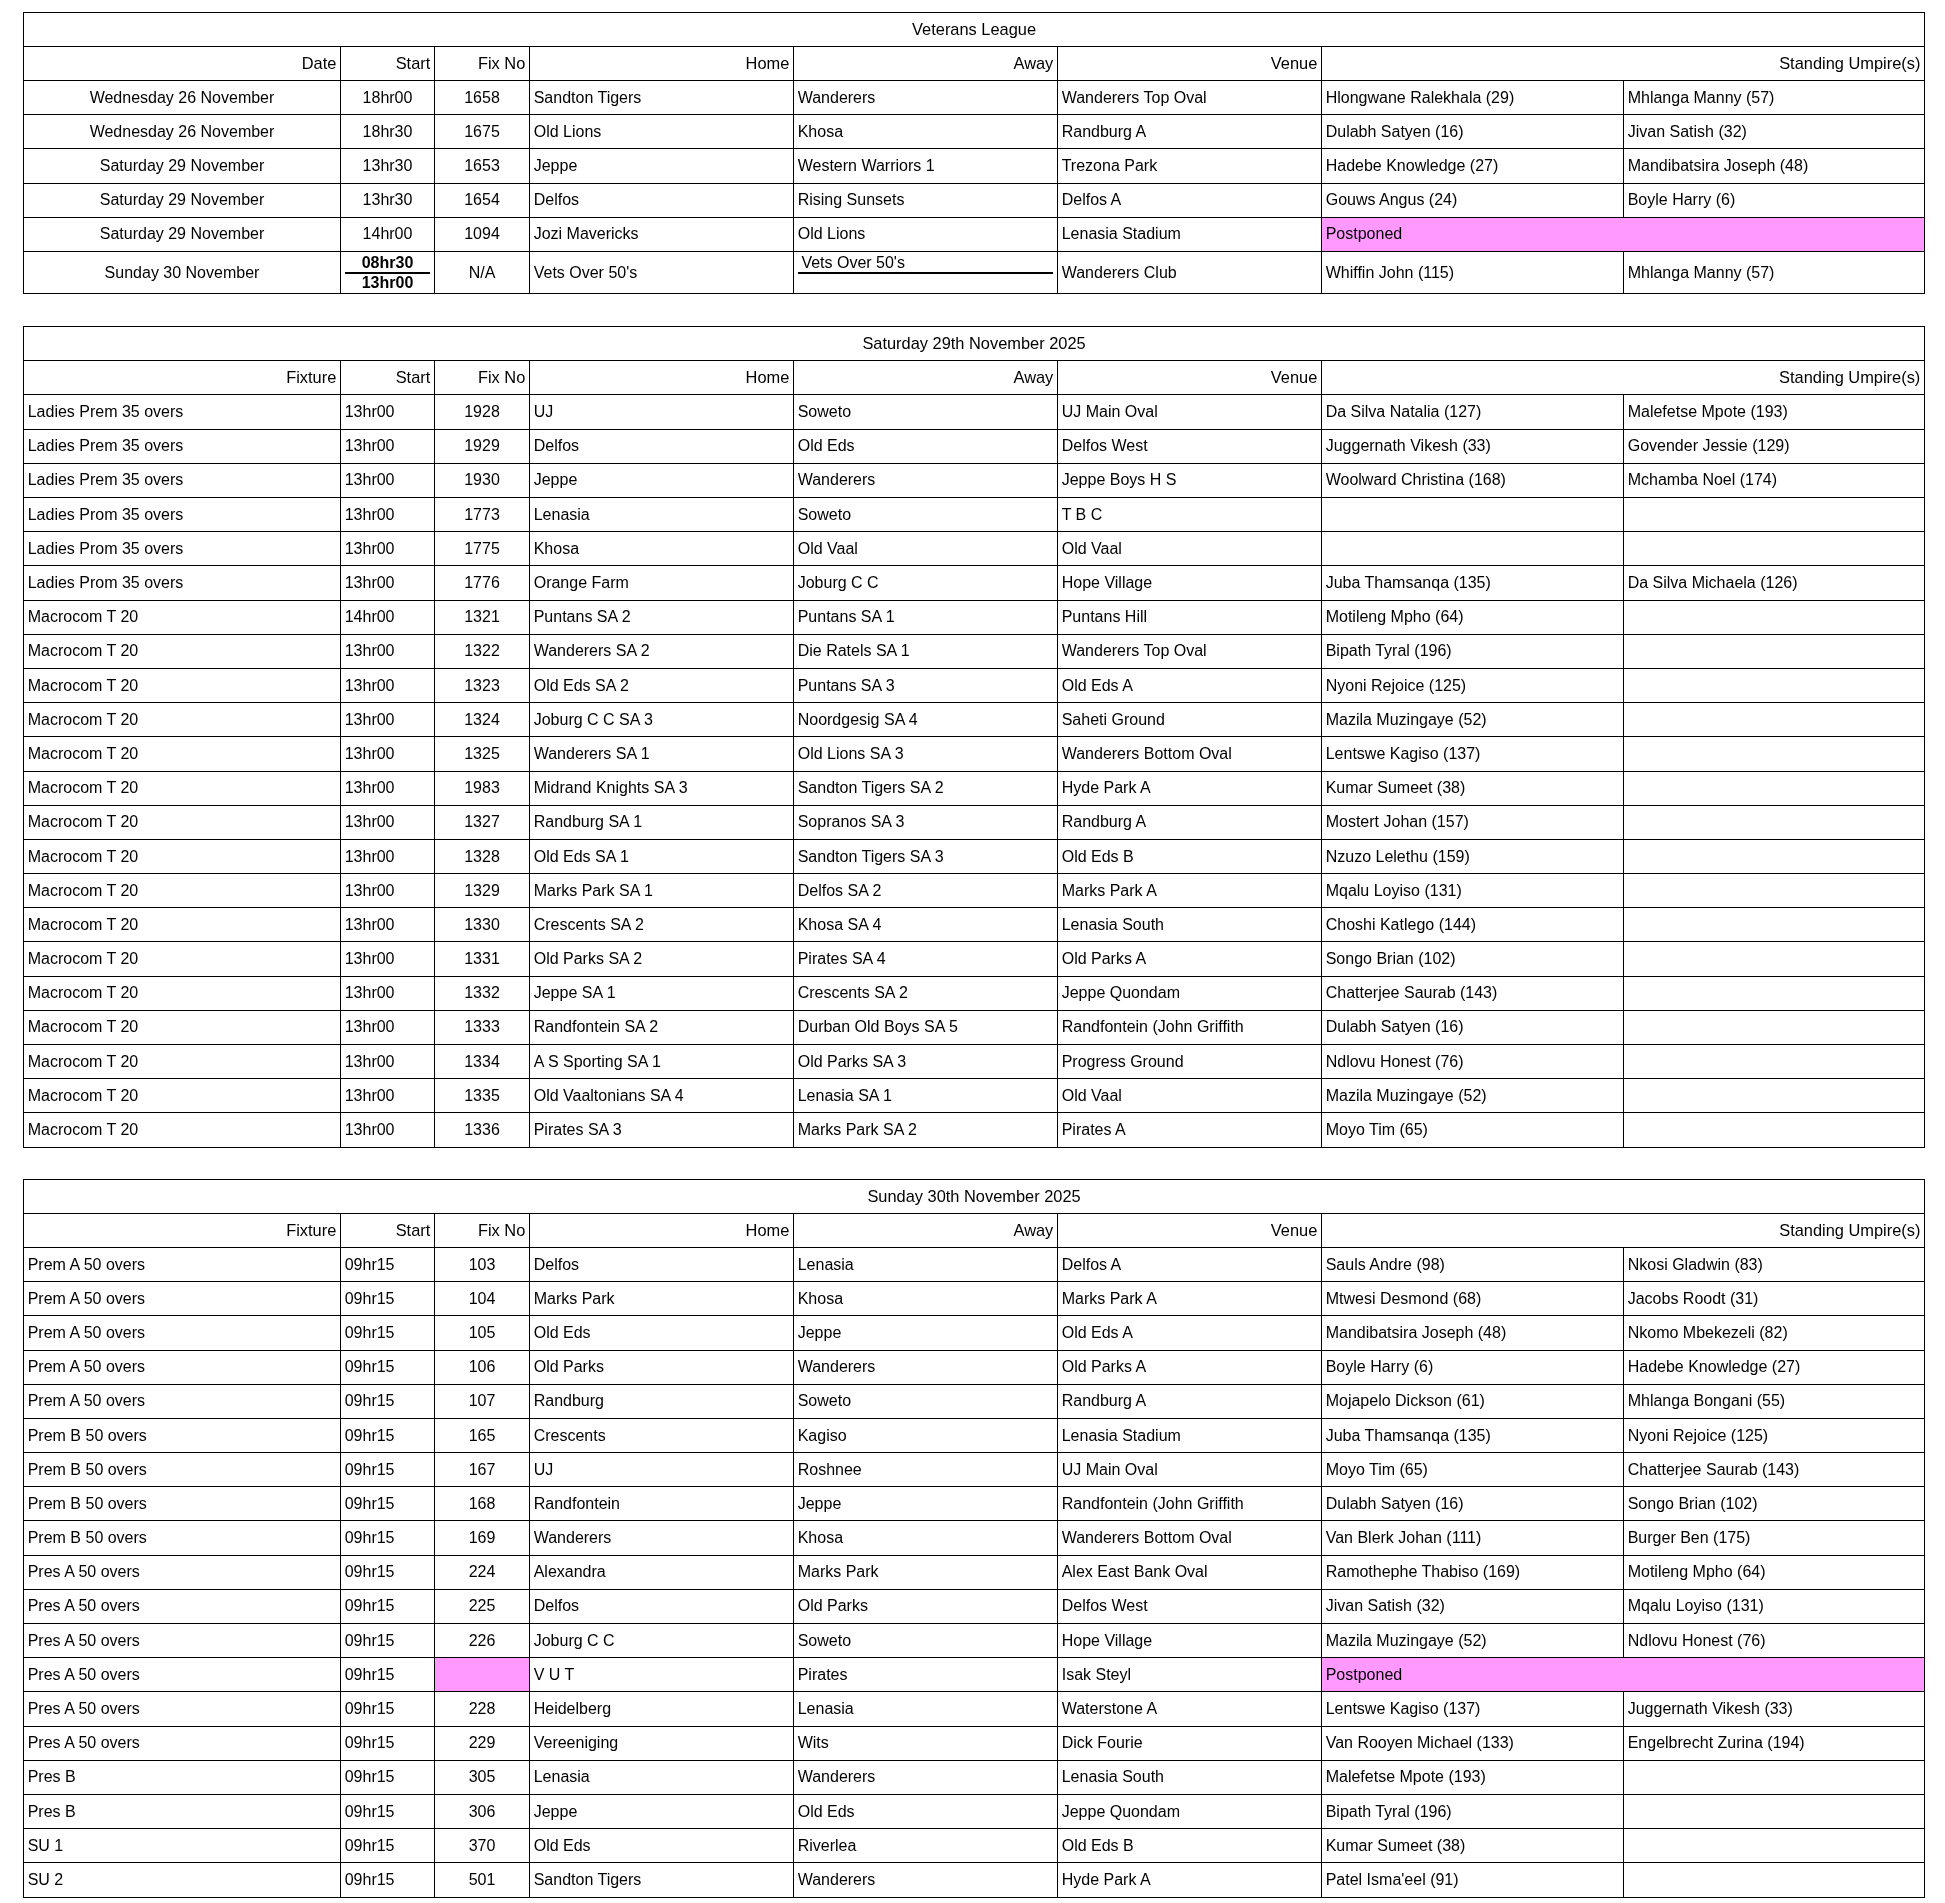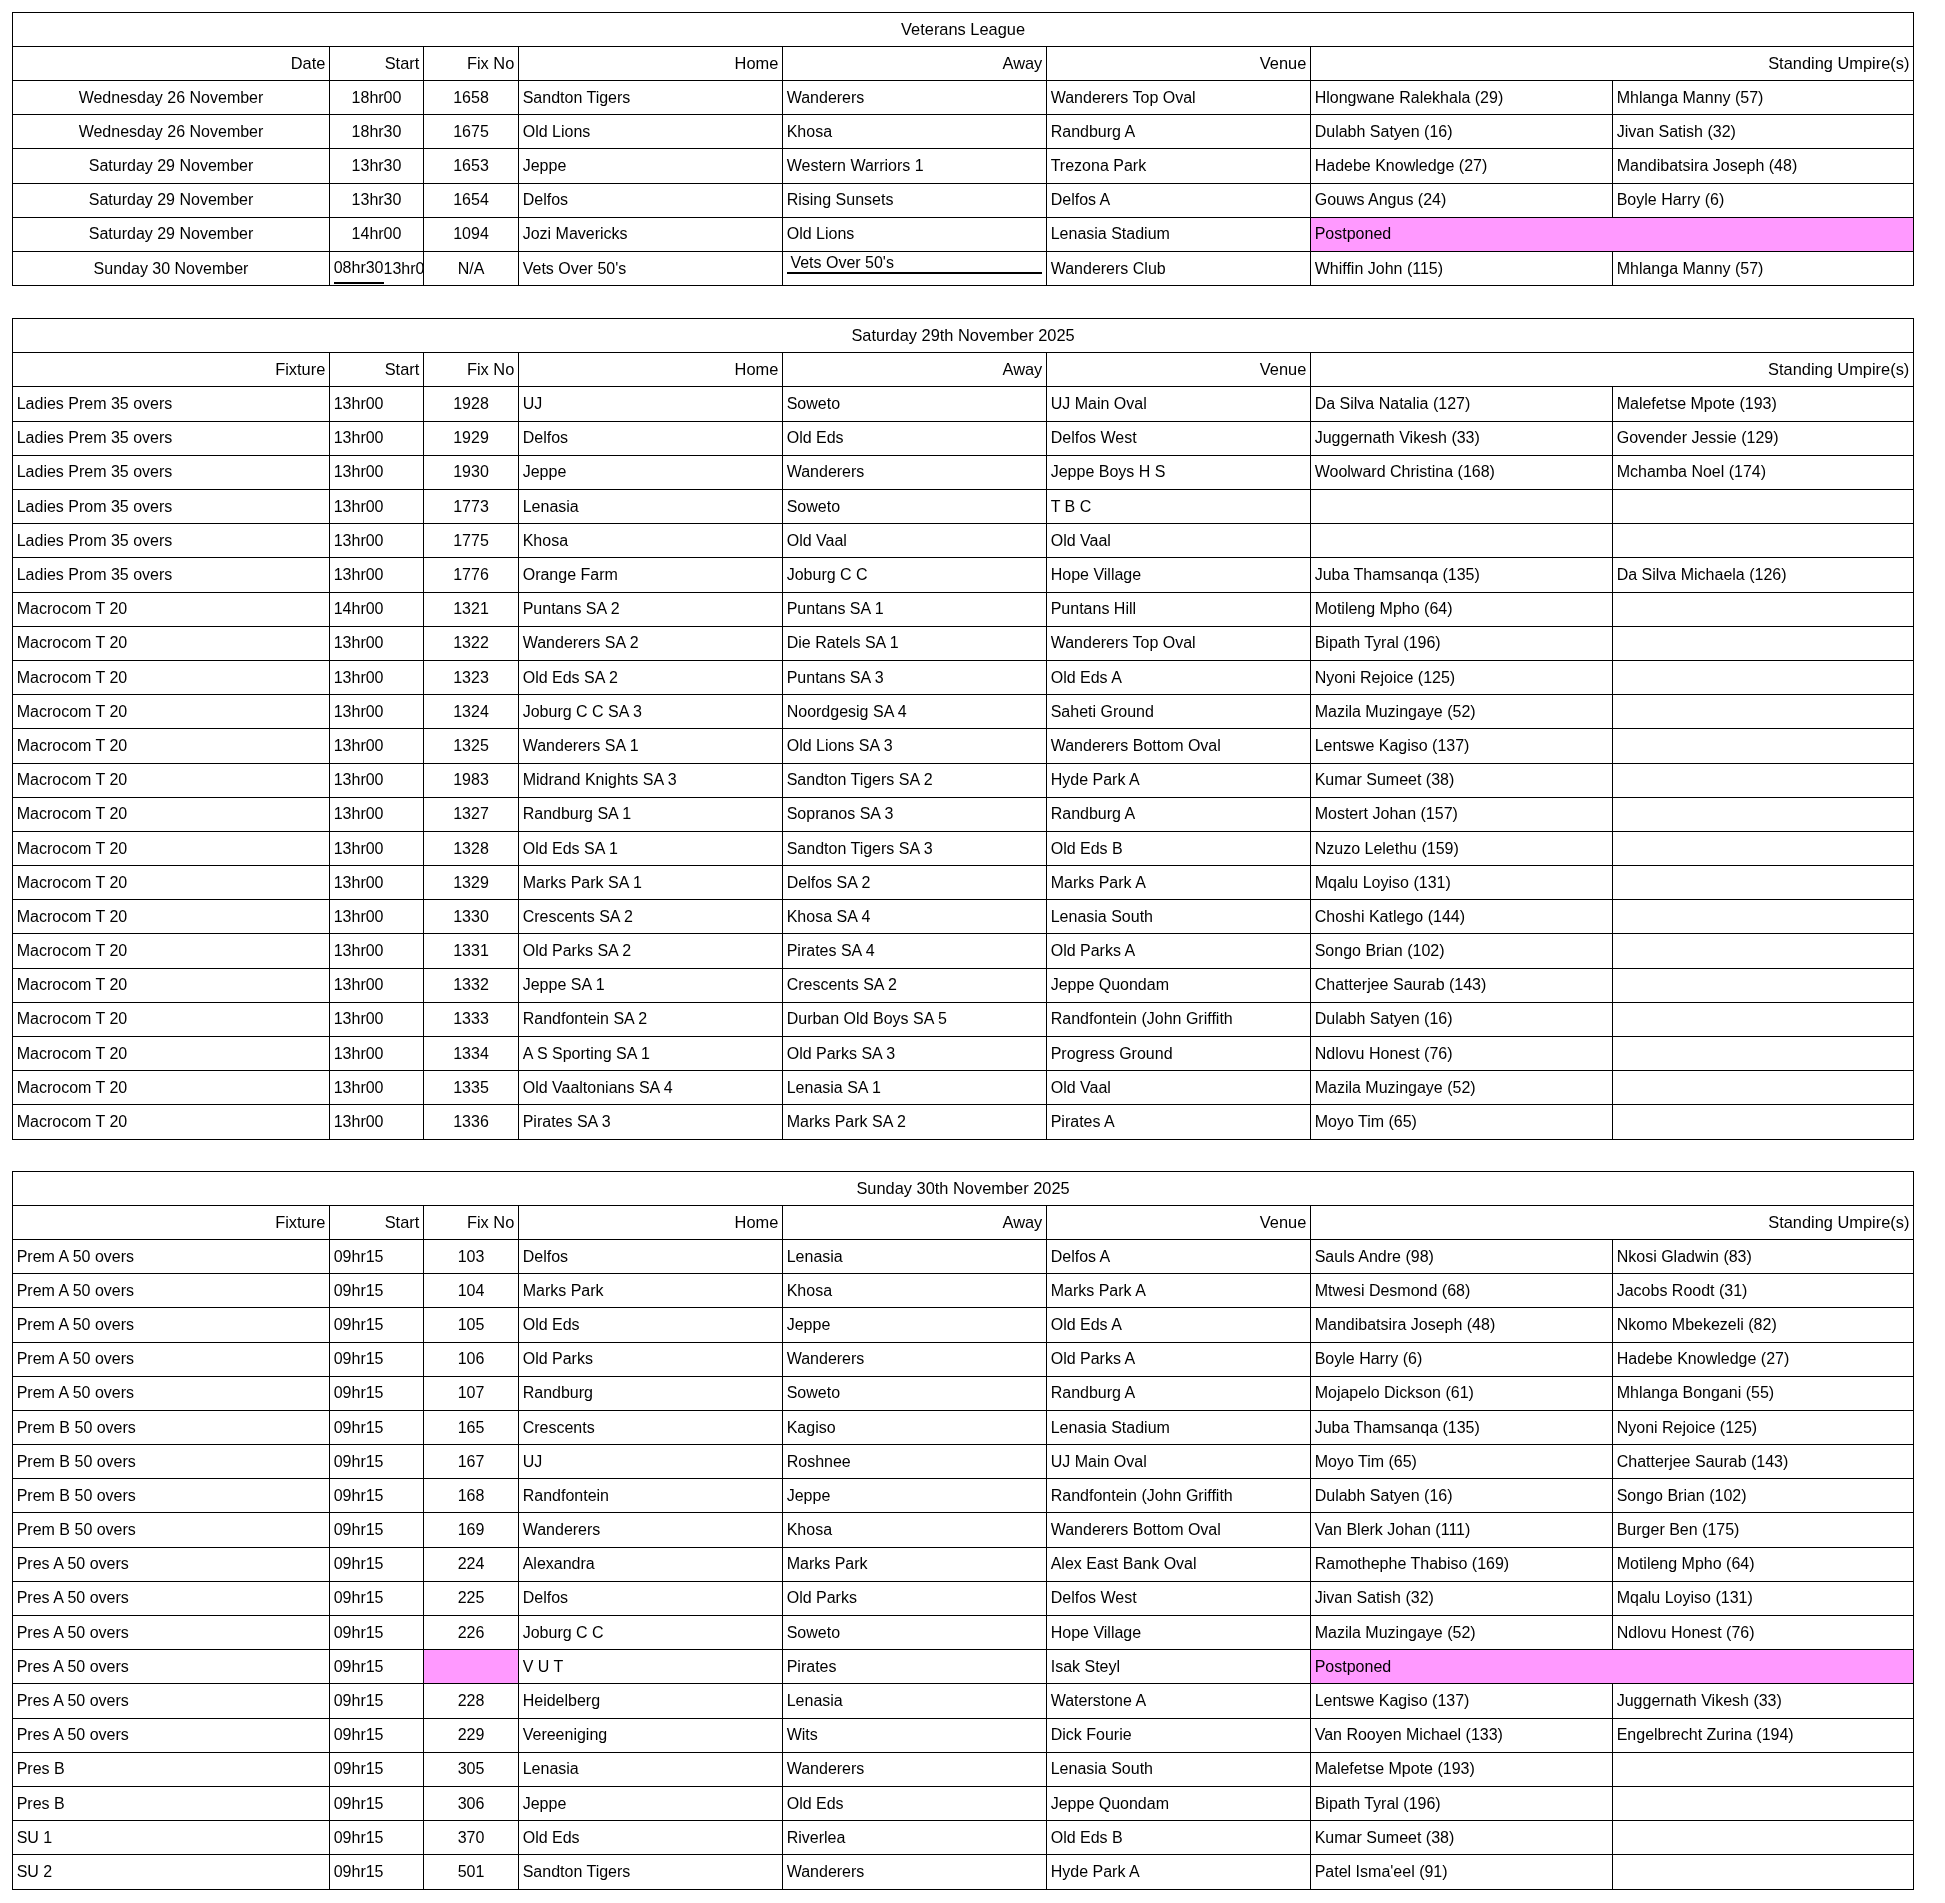--- a/index.html
+++ b/index.html
@@ -14,21 +14,21 @@
     color: #000000;
     overflow: hidden;
   }
   .sheet {
     padding: 11.6px 0 0 0;
   }
   table.fx {
     border-collapse: collapse;
     table-layout: fixed;
     width: 1550px;
-    margin-left: 12px;
+    margin-left: 23px;
     font-size: 16px;
   }
   table.fx td, table.fx th {
     border: 1.1px solid #000000;
     padding: 1.6px 3.7px;
     height: 30px;
     vertical-align: middle;
     white-space: nowrap;
     overflow: hidden;
     font-weight: normal;
@@ -66,22 +66,24 @@
   .postponed {
     background: #ff99ff !important;
     text-align: left;
     font-weight: bold;
   }
   .gap { height: 32px; }
   .gap-sm { height: 31px; }
   
   .split-wrap {
     display: flex;
+    flex-direction: column;
     height: 100%;
     justify-content: stretch;
+    font-weight: bold;
   }
   .split-wrap > div {
     flex: 1 1 0;
     display: flex;
     align-items: center;
     justify-content: center;
   }
   .split-wrap > div:first-child {
     border-bottom: 2.1px solid #000000;
   }

